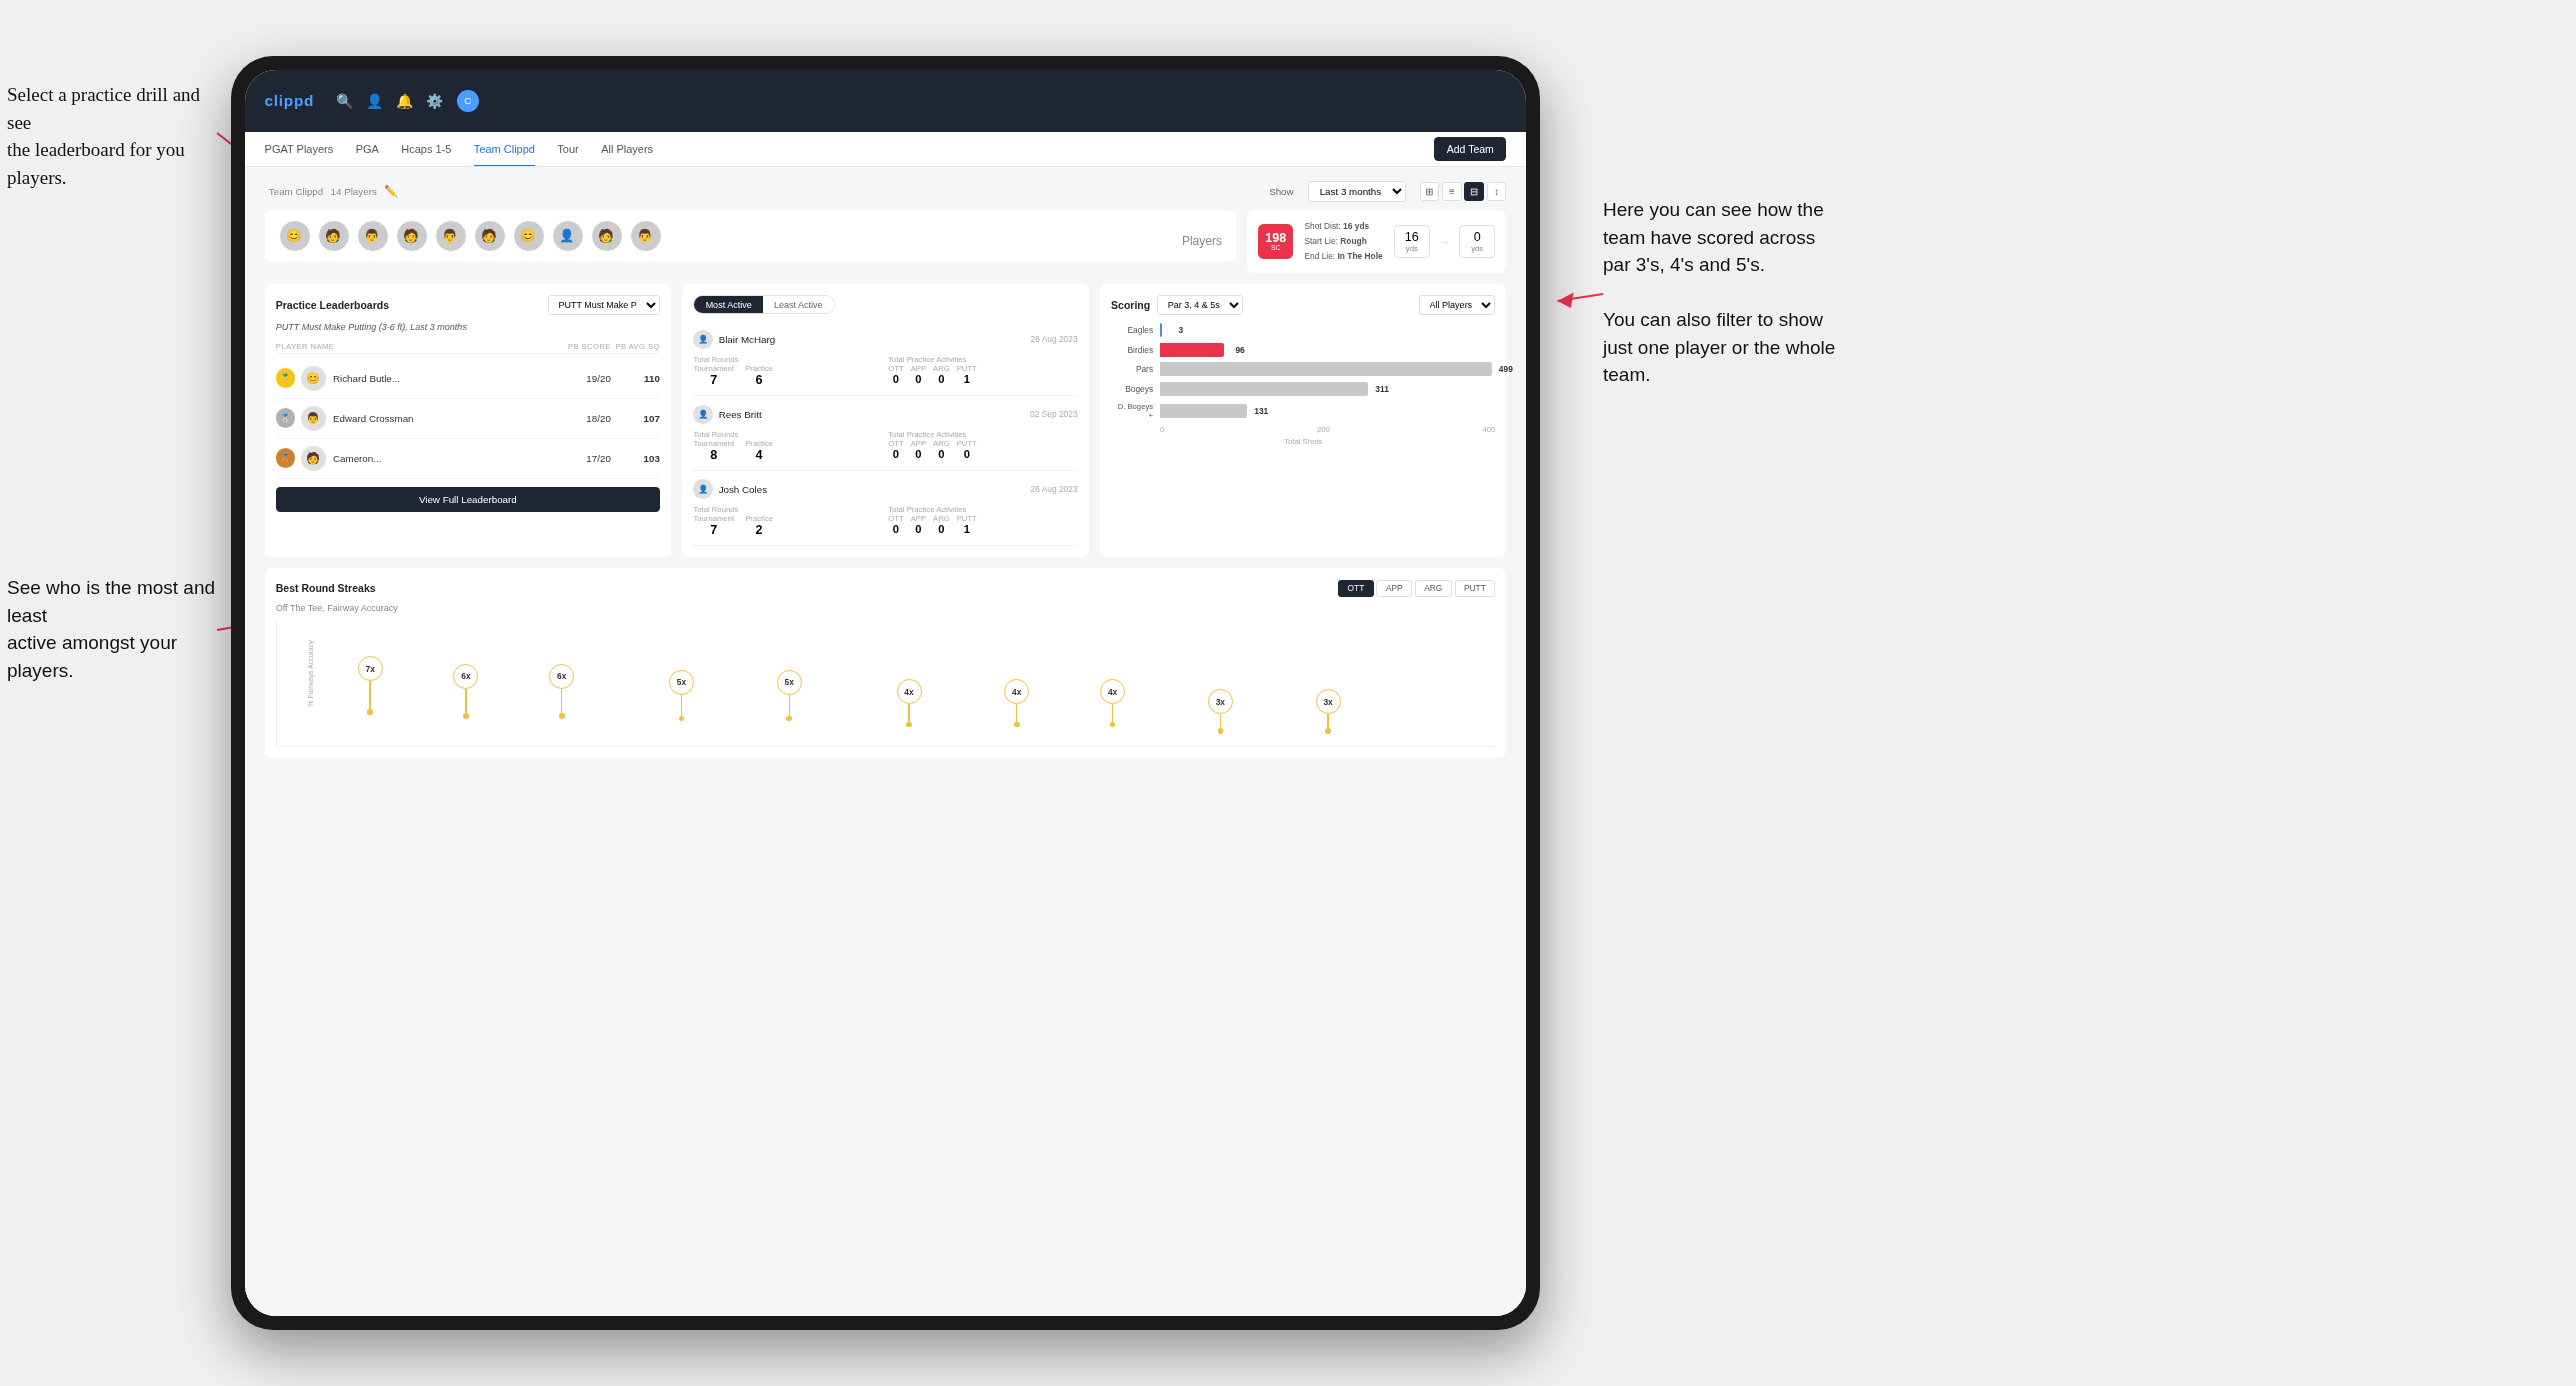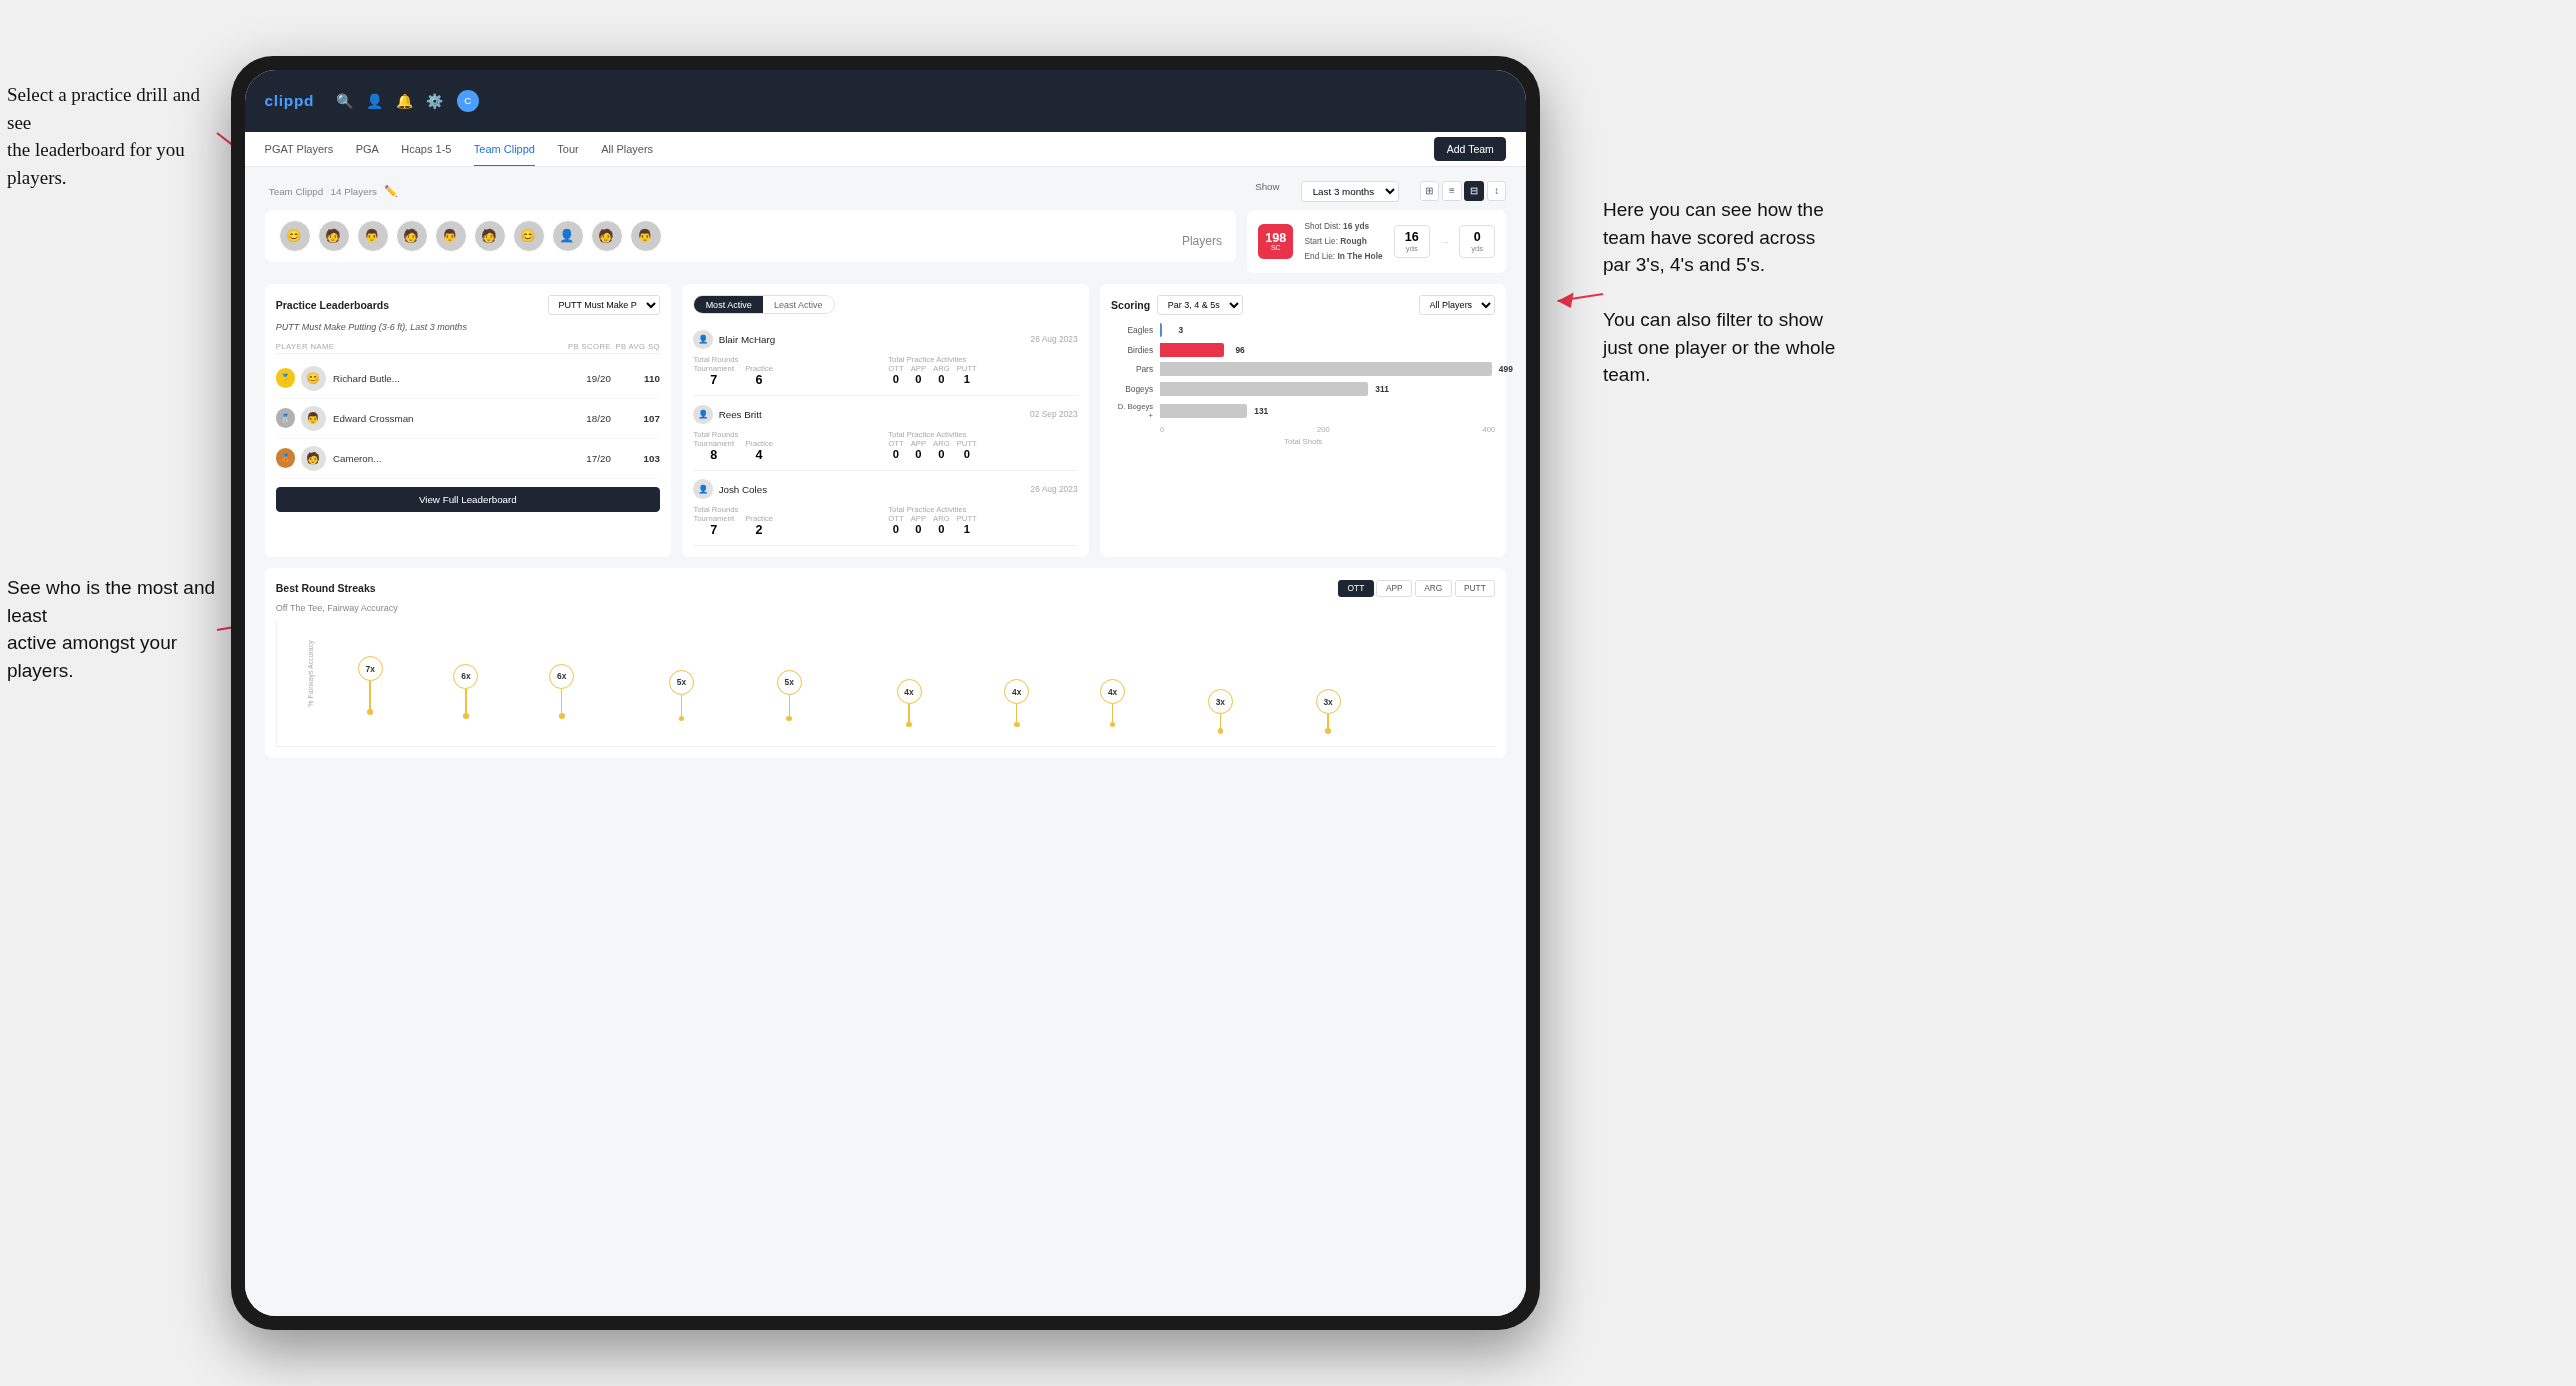--- a/index.html
+++ b/index.html
@@ -137,22 +137,22 @@
       margin-bottom: 8.4px;
     }
     .team-title {
       font-size: 11.2px;
       color: #333;
       font-weight: 500;
     }
     .team-title span { color: #888; font-size: 9.8px; margin-left: 4.2px; }
     .team-controls {
       display: flex;
-      align-items: flex-start;
-      gap: 21px;
+      align-items: center;
+      gap: 14px;
     }
     .show-label { font-size: 9.8px; color: #666; }
     .show-select {
       border: 0.7px solid #ddd;
       border-radius: 2.8px;
       padding: 2.8px 7px;
       font-size: 9.8px;
       background: #fff;
       cursor: pointer;
     }
@@ -238,21 +238,21 @@
       gap: 8.4px;
       align-items: center;
     }
     .yds-box {
       border: 0.7px solid #ddd;
       border-radius: 4.2px;
       padding: 4.2px 8.4px;
       text-align: center;
       min-width: 36px;
     }
-    .yds-val { font-size: 12.6px; font-weight: 700; }
+    .yds-val { font-size: 12.6px; font-weight: 400; }
     .yds-label { font-size: 7.7px; color: #888; }
     .yds-connector { font-size: 12.6px; color: #ddd; }
 
     
     .three-col {
       display: grid;
       grid-template-columns: 1fr 1fr 1fr;
       gap: 11.2px;
       margin-bottom: 11.2px;
     }

